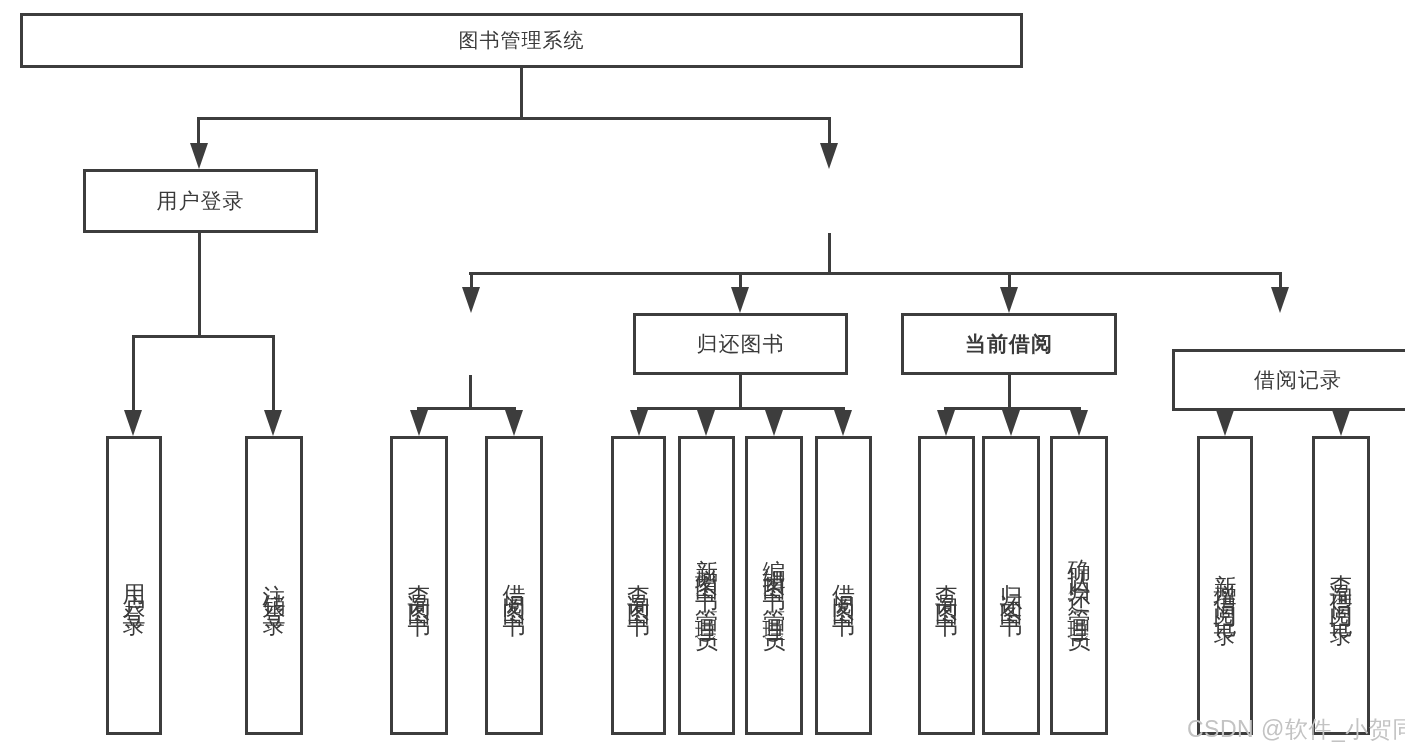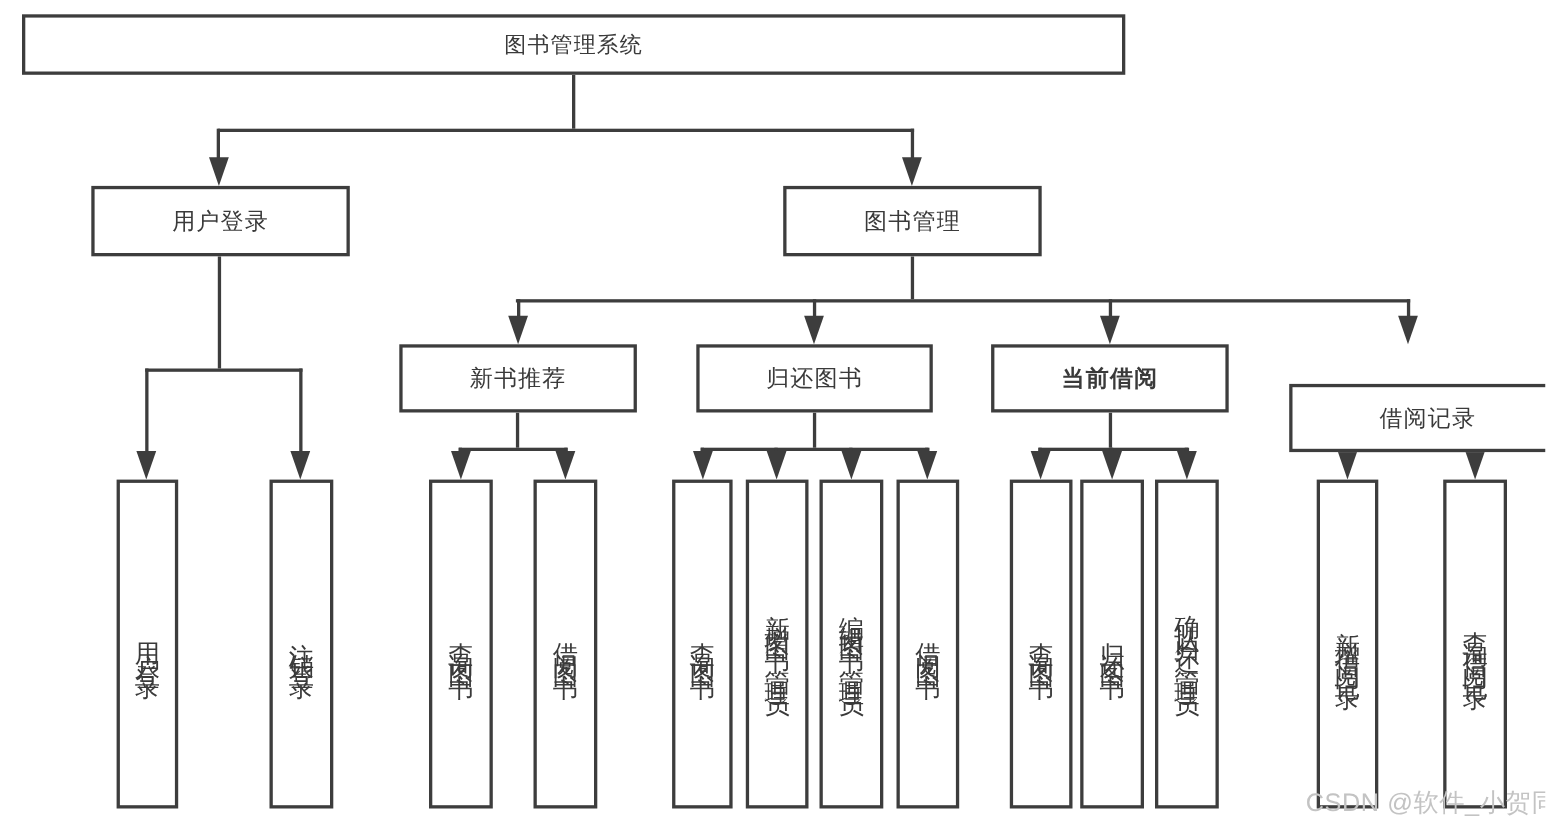--- a/index.html
+++ b/index.html
@@ -115,27 +115,21 @@
   <div class="line" style="left:1339px;top:408px;width:3px;height:6px;"></div>
   <div class="arrow" style="left:1332px;top:410px;"></div>
 
   <div class="box" style="left:20px;top:13px;width:1003px;height:55px;">
     <span class="hlabel root-label">图书管理系统</span>
   </div>
 
   <div class="box" style="left:83px;top:169px;width:235px;height:64px;">
     <span class="hlabel">用户登录</span>
   </div>
-  <div class="box" style="left:712px;top:169px;width:235px;height:64px;">
-    <span class="hlabel">图书管理</span>
-  </div>
 
-  <div class="box" style="left:363px;top:313px;width:216px;height:62px;">
-    <span class="hlabel">新书推荐</span>
-  </div>
   <div class="box" style="left:633px;top:313px;width:215px;height:62px;">
     <span class="hlabel">归还图书</span>
   </div>
   <div class="box" style="left:901px;top:313px;width:216px;height:62px;font-weight:bold;">
     <span class="hlabel">当前借阅</span>
   </div>
   <div class="box" style="left:1172px;top:313px;width:252px;height:62px;margin-top:36px;">
     <span class="hlabel">借阅记录</span>
   </div>
 

